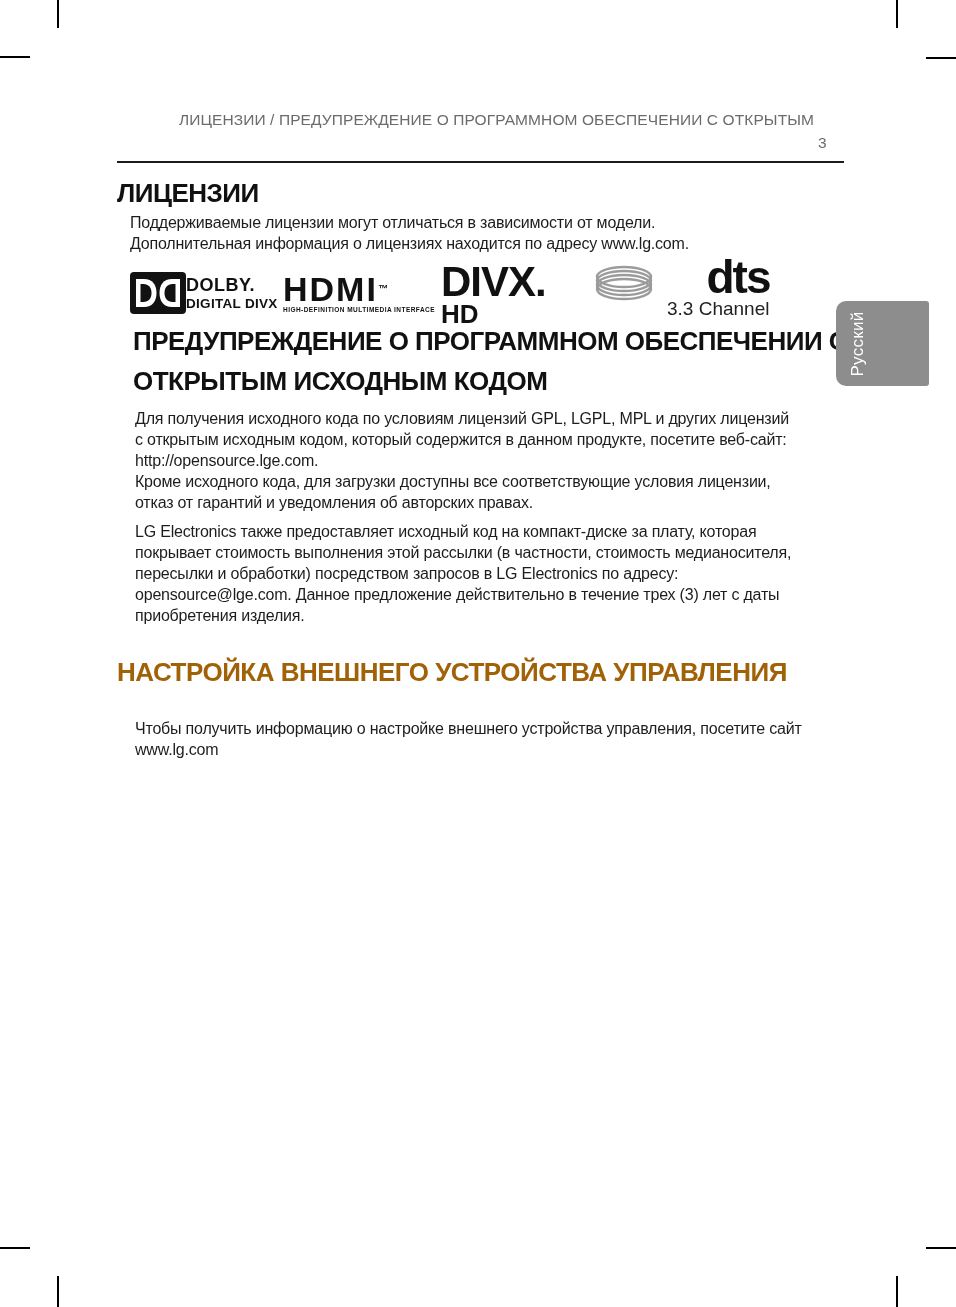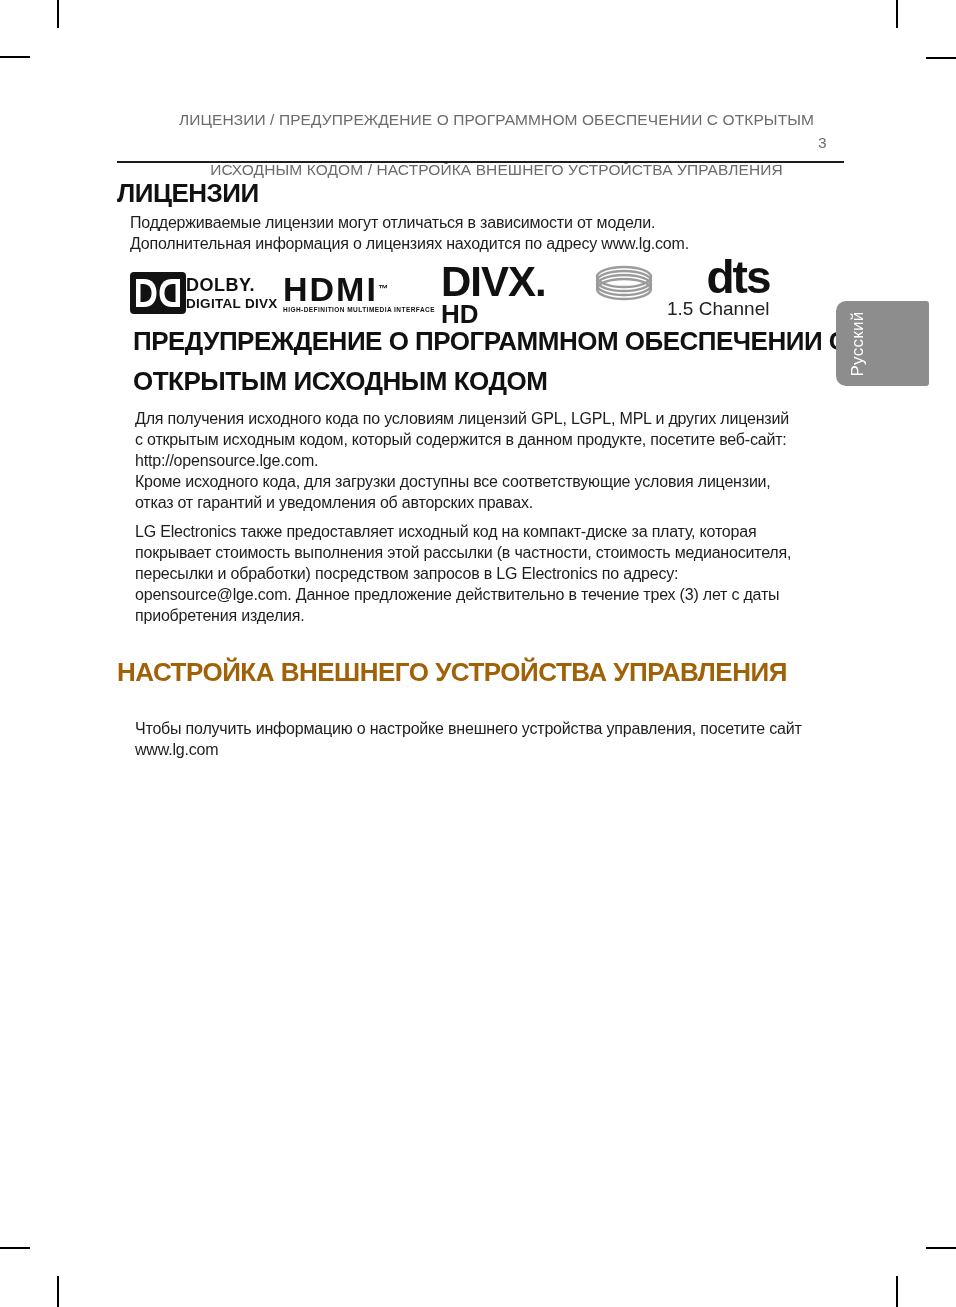--- a/index.html
+++ b/index.html
@@ -62,21 +62,21 @@
 <div class="crop" style="left:57px;top:0;width:2px;height:28px"></div>
 <div class="crop" style="left:0;top:56px;width:30px;height:2px"></div>
 <div class="crop" style="left:896px;top:0;width:2px;height:28px"></div>
 <div class="crop" style="left:926px;top:57px;width:30px;height:2px"></div>
 <div class="crop" style="left:0;top:1247px;width:30px;height:2px"></div>
 <div class="crop" style="left:57px;top:1276px;width:2px;height:31px"></div>
 <div class="crop" style="left:926px;top:1247px;width:30px;height:2px"></div>
 <div class="crop" style="left:896px;top:1276px;width:2px;height:31px"></div>
 
 <div class="abs header-text preline"><span>ЛИЦЕНЗИИ / ПРЕДУПРЕЖДЕНИЕ О ПРОГРАММНОМ ОБЕСПЕЧЕНИИ С ОТКРЫТЫМ</span><br>
-<span>ИСХОДНЫМ КОДОМ / НАСТРОЙКА ВНЕШНЕГО УСТРОЙСТВА УПРАВЛЕНИЯ</span></div>
+</div>
 <div class="abs page-number">3</div>
 <div class="abs header-rule"></div>
 
 <h1 class="abs h1">ЛИЦЕНЗИИ</h1>
 <p class="abs body-text intro preline">Поддерживаемые лицензии могут отличаться в зависимости от модели.
 Дополнительная информация о лицензиях находится по адресу www.lg.com.</p>
 
 <div class="logo dolby">
   <span>
     <svg width="56" height="42" viewBox="0 0 56 42" aria-hidden="true">
@@ -109,21 +109,21 @@
   <span class="dts-disc">
     <svg width="64" height="50" viewBox="0 0 64 50" aria-hidden="true">
       <ellipse cx="30" cy="15" rx="27" ry="10" fill="none" stroke="#9b9b9b" stroke-width="2.4"></ellipse>
       <ellipse cx="30" cy="19" rx="27" ry="10" fill="none" stroke="#9b9b9b" stroke-width="2.4"></ellipse>
       <ellipse cx="30" cy="23" rx="27" ry="10" fill="none" stroke="#9b9b9b" stroke-width="2.4"></ellipse>
       <ellipse cx="30" cy="27" rx="27" ry="10" fill="none" stroke="#9b9b9b" stroke-width="2.4"></ellipse>
     </svg>
   </span>
   <span class="dts-text">
     <div class="dts-name">dts</div>
-    <div class="dts-sub">1.5 Channel</div>
+    <div class="dts-sub">3.3 Channel</div>
   </span>
 </div>
 
 <h2 class="abs h2 preline">ПРЕДУПРЕЖДЕНИЕ О ПРОГРАММНОМ ОБЕСПЕЧЕНИИ С
 ОТКРЫТЫМ ИСХОДНЫМ КОДОМ</h2>
 <p class="abs body-text para1 preline">Для получения исходного кода по условиям лицензий GPL, LGPL, MPL и других лицензий
 с открытым исходным кодом, который содержится в данном продукте, посетите веб-сайт:
 http://opensource.lge.com.
 Кроме исходного кода, для загрузки доступны все соответствующие условия лицензии,
 отказ от гарантий и уведомления об авторских правах.</p>

